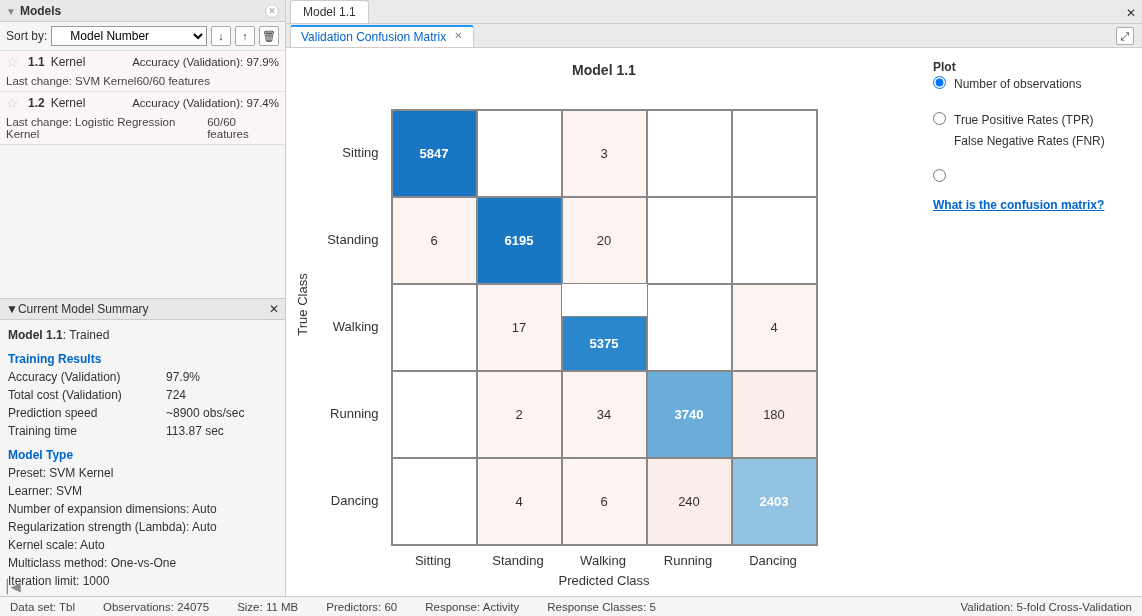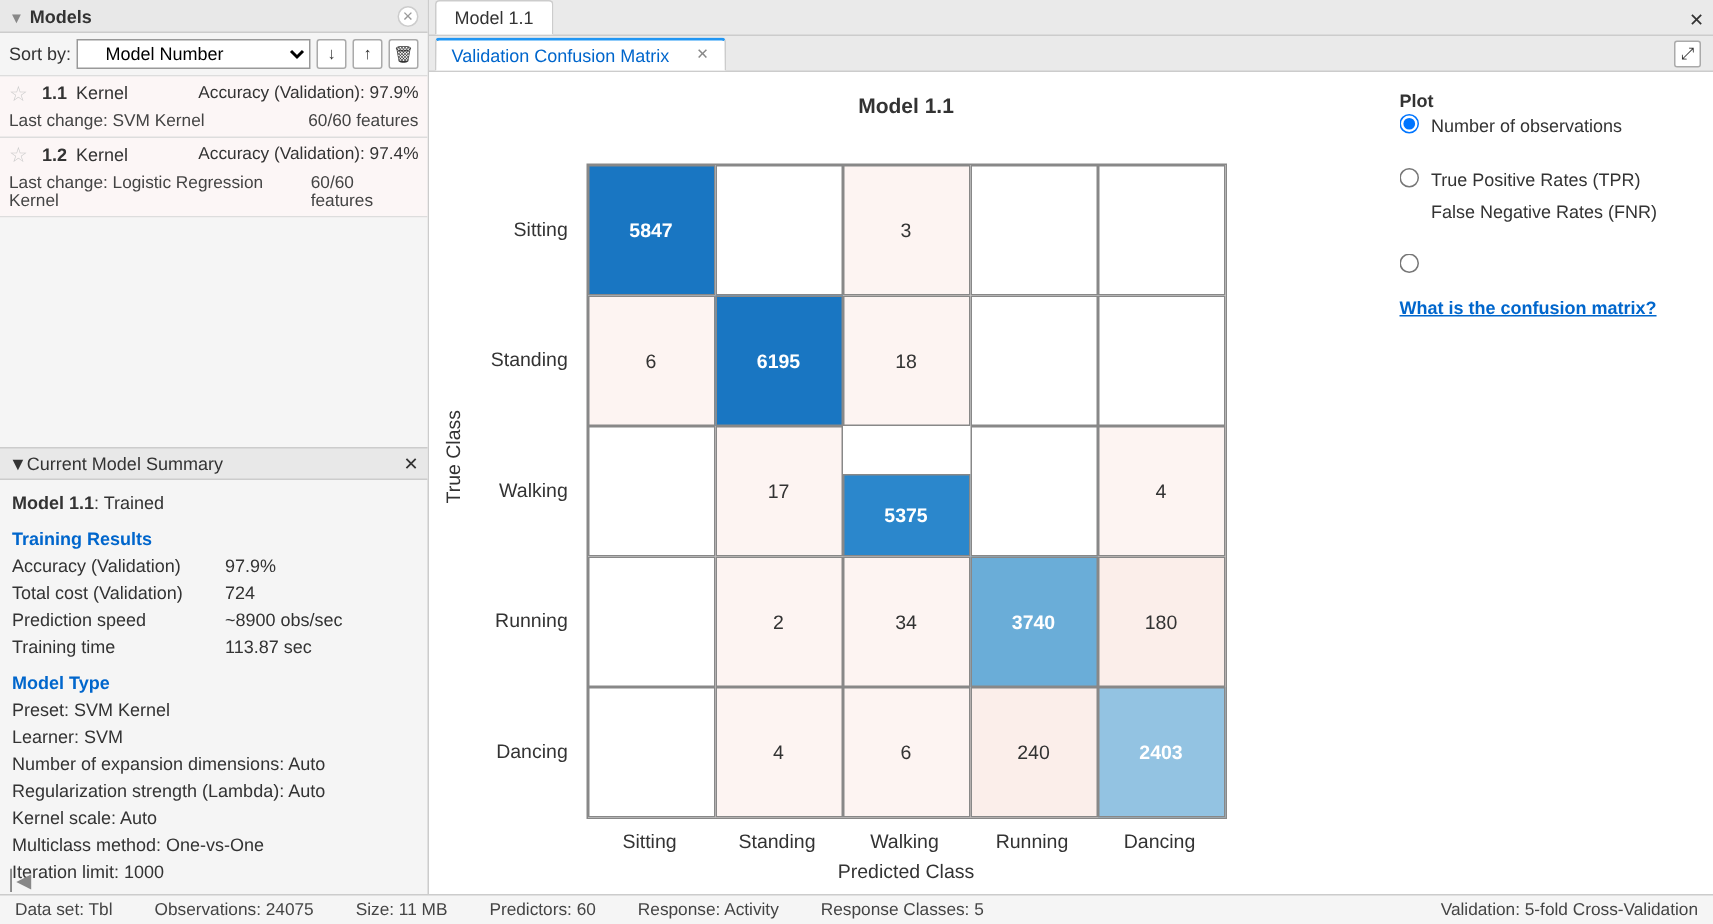--- a/index.html
+++ b/index.html
@@ -10,40 +10,40 @@
 .panel-header{display:flex;align-items:center;justify-content:space-between;background:#e8e8e8;border-bottom:1px solid #ccc;padding:3px 6px;height:22px}
 .panel-header .title{font-weight:bold}
 .panel-header .arrow{color:#888;font-size:10px;margin-right:4px}
 .panel-header .close{color:#999;border:1px solid #ccc;border-radius:50%;width:14px;height:14px;display:flex;align-items:center;justify-content:center;font-size:9px;cursor:pointer;background:#fff}
 .sort-row{display:flex;align-items:center;padding:4px 6px;gap:4px;background:#f5f5f5;border-bottom:1px solid #ddd}
 .sort-row select{flex:1;font-size:12px;padding:1px 14px;background:#fff;border:1px solid #999}
 .icon-btn{width:20px;height:20px;border:1px solid #aaa;background:#fff;display:flex;align-items:center;justify-content:center;font-size:11px;cursor:pointer;border-radius:2px}
 .models-list{flex:0 0 auto}
 .model-item{border-bottom:1px solid #ddd;background:#fcf6f6}
 .model-item .row1{display:flex;align-items:center;padding:3px 6px;gap:6px}
-.model-item .row2{display:flex;justify-content:space-between;padding:2px 6px 4px 6px;font-size:11.5px;color:#444}
+.model-item .row2{display:flex;padding:2px 6px 4px 6px;font-size:11.5px;color:#444}
 .star{width:16px;height:16px;color:#ccc;font-size:14px}
 .model-num{font-weight:bold}
 .model-name{font-weight:normal;flex:1}
 .acc{font-size:11.5px}
 .model-gap{flex:1;background:#f5f5f5}
 .summary-section{display:flex;flex-direction:column;position:relative}
 .summary-header{display:flex;align-items:center;justify-content:space-between;background:#e8e8e8;border-top:1px solid #ccc;border-bottom:1px solid #ccc;padding:3px 6px;height:22px}
 .summary-body{padding:6px 8px;overflow:auto;max-height:280px;position:relative}
 .summary-body::-webkit-scrollbar{width:10px}
 .summary-body::-webkit-scrollbar-thumb{background:#c5c5c5;border-radius:3px}
 .summary-body .sect-title{color:#0066cc;font-weight:bold;margin-top:8px;margin-bottom:2px}
-.summary-body .kv{display:flex;gap:12px;line-height:1.5}
+.summary-body .kv{display:flex;gap:28px;line-height:1.5}
 .summary-body .kv .k{width:130px}
 .summary-body .line{line-height:1.5}
 .main-tabs{display:flex;background:#eaeaea;border-bottom:1px solid #ccc;height:24px;align-items:flex-end;padding-left:4px}
 .tab{padding:4px 12px;background:#f5f5f5;border:1px solid #ccc;border-bottom:none;margin-right:2px;font-size:12px;border-radius:3px 3px 0 0;display:flex;align-items:center;gap:6px}
 .tab.active{background:#fff}
 .sub-tabs{display:flex;background:#eaeaea;border-bottom:1px solid #ccc;height:24px;align-items:flex-end;padding-left:4px;justify-content:space-between}
-.sub-tab{padding:3px 10px;background:#fff;border:1px solid #ccc;border-top:2px solid #2196f3;border-bottom:none;color:#0066cc;border-radius:3px 3px 0 0;display:flex;align-items:flex-start;gap:18px}
+.sub-tab{padding:3px 10px;background:#fff;border:1px solid #ccc;border-top:2px solid #2196f3;border-bottom:none;color:#0066cc;border-radius:3px 3px 0 0;display:flex;align-items:flex-start;gap:8px}
 .sub-tab .x{color:#888;font-size:10px;cursor:pointer}
 .sub-right{padding:2px 6px}
 .chart-area{flex:1;display:flex;background:#fff}
 .chart-left{flex:1;position:relative;display:flex;align-items:center;justify-content:center}
 .chart-title{position:absolute;top:14px;left:0;right:0;text-align:center;font-weight:bold;font-size:14px}
 .matrix-wrap{position:relative;margin-top:10px}
 .matrix{display:grid;grid-template-columns:repeat(5,85px);grid-template-rows:repeat(5,87px);border:1px solid #888}
 .cell{border:1px solid #888;display:flex;align-items:center;justify-content:center;font-size:13px}
 .cell.diag{color:#fff;font-weight:bold}
 .row-labels{position:absolute;left:-86px;top:0;display:flex;flex-direction:column}
@@ -177,21 +177,21 @@
               <div>Dancing</div>
             </div>
           <div class="matrix" id="matrix">
               <div class="cell diag" style="background: rgb(25, 118, 194);">5847</div>
               <div class="cell" style="background: rgb(255, 255, 255);"></div>
               <div class="cell" style="background: rgb(253, 244, 242);">3</div>
               <div class="cell" style="background: rgb(255, 255, 255);"></div>
               <div class="cell" style="background: rgb(255, 255, 255);"></div>
               <div class="cell" style="background: rgb(253, 244, 242);">6</div>
               <div class="cell diag" style="background: rgb(25, 118, 194);">6195</div>
-              <div class="cell" style="background: rgb(253, 244, 242);">18</div>
+              <div class="cell" style="background: rgb(253, 244, 242);">20</div>
               <div class="cell" style="background: rgb(255, 255, 255);"></div>
               <div class="cell" style="background: rgb(255, 255, 255);"></div>
               <div class="cell" style="background: rgb(255, 255, 255);"></div>
               <div class="cell" style="background: rgb(253, 244, 242);">17</div>
               <div class="cell diag" style="background: rgb(43, 135, 204); margin-top: 32px;">5375</div>
               <div class="cell" style="background: rgb(255, 255, 255);"></div>
               <div class="cell" style="background: rgb(253, 244, 242);">4</div>
               <div class="cell" style="background: rgb(255, 255, 255);"></div>
               <div class="cell" style="background: rgb(253, 244, 242);">2</div>
               <div class="cell" style="background: rgb(253, 244, 242);">34</div>

